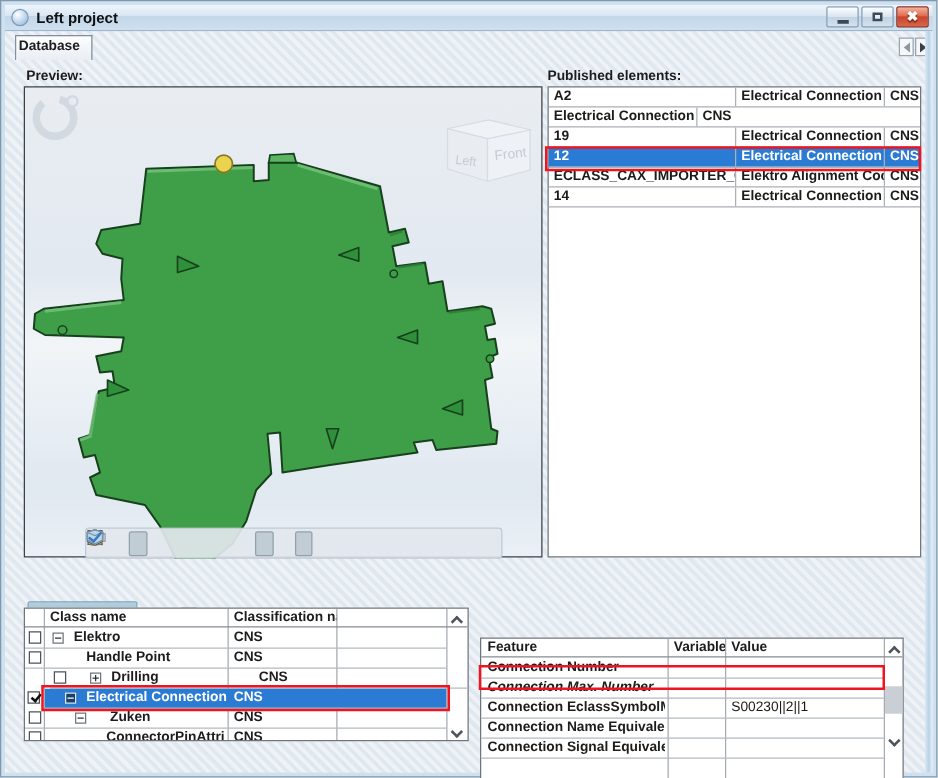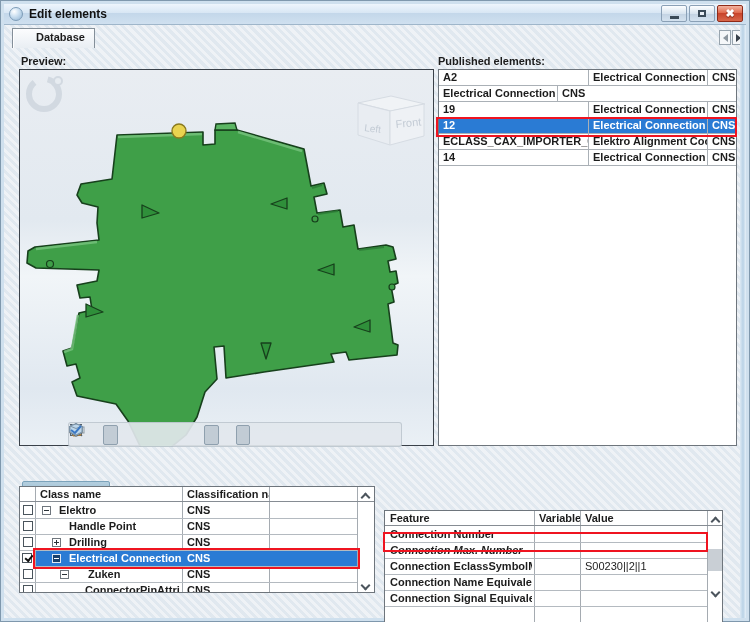--- a/index.html
+++ b/index.html
@@ -25,21 +25,21 @@
   .wbtn { width:26px; height:17px; border:1px solid #8aa0b6; border-radius:2px;
     background:linear-gradient(#fdfeff, #d8e4ef 50%, #c2d2e2 51%, #d4e2ef);
     display:flex; align-items:center; justify-content:center; }
   .wbtn .dash { width:9px; height:3px; background:#3a4a58; margin-top:7px; }
   .wbtn .sq { width:8px; height:7px; border:2px solid #3a4a58; background:#e8eef5; }
   .wbtn.close { background:linear-gradient(#f2b3a0, #e06a4d 45%, #c8442b 50%, #d8674a);
     border-color:#8f2a18; }
   .wbtn.close .x { color:#fff; font-weight:bold; font-size:11px; text-shadow:0 1px 1px #7c2413; }
 
   
-  #tab-database { position:absolute; left:8px; top:3px; height:20px; padding:2px 9px 0 23px;
+  #tab-database { position:absolute; left:8px; top:3px; height:20px; padding:2px 9px 0 2px;
     background:linear-gradient(#fcfdfe,#e9eef3); border:1px solid #848f99; border-bottom:none;
     font-weight:bold; box-shadow:1px 0 0 #fff inset; }
   .tabarrows { position:absolute; right:2px; top:5px; display:flex; gap:1px; }
   .tabarrow { width:12px; height:15px; border:1px solid #98a4ae; background:#f5f7f9;
     display:flex; align-items:center; justify-content:center; }
   .tri-l { width:0; height:0; border-top:4px solid transparent; border-bottom:4px solid transparent; border-right:5px solid #8d979f; }
   .tri-r { width:0; height:0; border-top:4px solid transparent; border-bottom:4px solid transparent; border-left:5px solid #38404a; }
 
   .grouplabel { position:absolute; font-weight:bold; }
 
@@ -111,21 +111,21 @@
   #rstrip { position:absolute; right:3px; top:24px; bottom:3px; width:6px;
     background:linear-gradient(90deg,#dce9f4,#b9d2e6 50%,#e6f0f8); }
 </style>
 </head>
 <body>
 
 <div id="win">
 
   <div id="titlebar">
     <div id="appicon"></div>
-    <div id="title">Edit elements</div>
+    <div id="title">Left project</div>
     <div class="winbtns">
       <div class="wbtn">
           <div class="dash"></div>
         </div>
       <div class="wbtn">
           <div class="sq"></div>
         </div>
       <div class="wbtn close">
           <div class="x">✖</div>
         </div>
@@ -380,21 +380,21 @@
         <div class="rowcbx cbx" style="width:10px;height:10px;"></div>
         <div class="exp" style="left:22px;"></div>
         <div class="gcell" style="left:34px; width:126px;">Elektro</div>
         <div class="gcell" style="left:162px; width:85px;">CNS</div>
       </div>
       <div class="grow" style="top:32px; width:337px;">
         <div class="rowcbx cbx" style="width:10px;height:10px;"></div>
         <div class="gcell" style="left:44px; width:116px;">Handle Point</div>
         <div class="gcell" style="left:162px; width:85px;">CNS</div>
       </div>
-      <div class="grow" style="top:48px; width:337px;">
+      <div class="grow" style="top:48px; width:337px;margin-left:20px;">
         <div class="rowcbx cbx" style="width:10px;height:10px;"></div>
         <div class="exp plus" style="left:32px;"></div>
         <div class="gcell" style="left:44px; width:116px;">Drilling</div>
         <div class="gcell" style="left:162px; width:85px;">CNS</div>
       </div>
       <div class="grow sel" style="top:64px; left:16px; width:321px;">
         <div class="exp" style="left:16px;"></div>
         <div class="gcell" style="left:28px; width:132px;">Electrical Connection</div>
         <div class="gcell" style="left:146px; width:85px;">CNS</div>
       </div>

